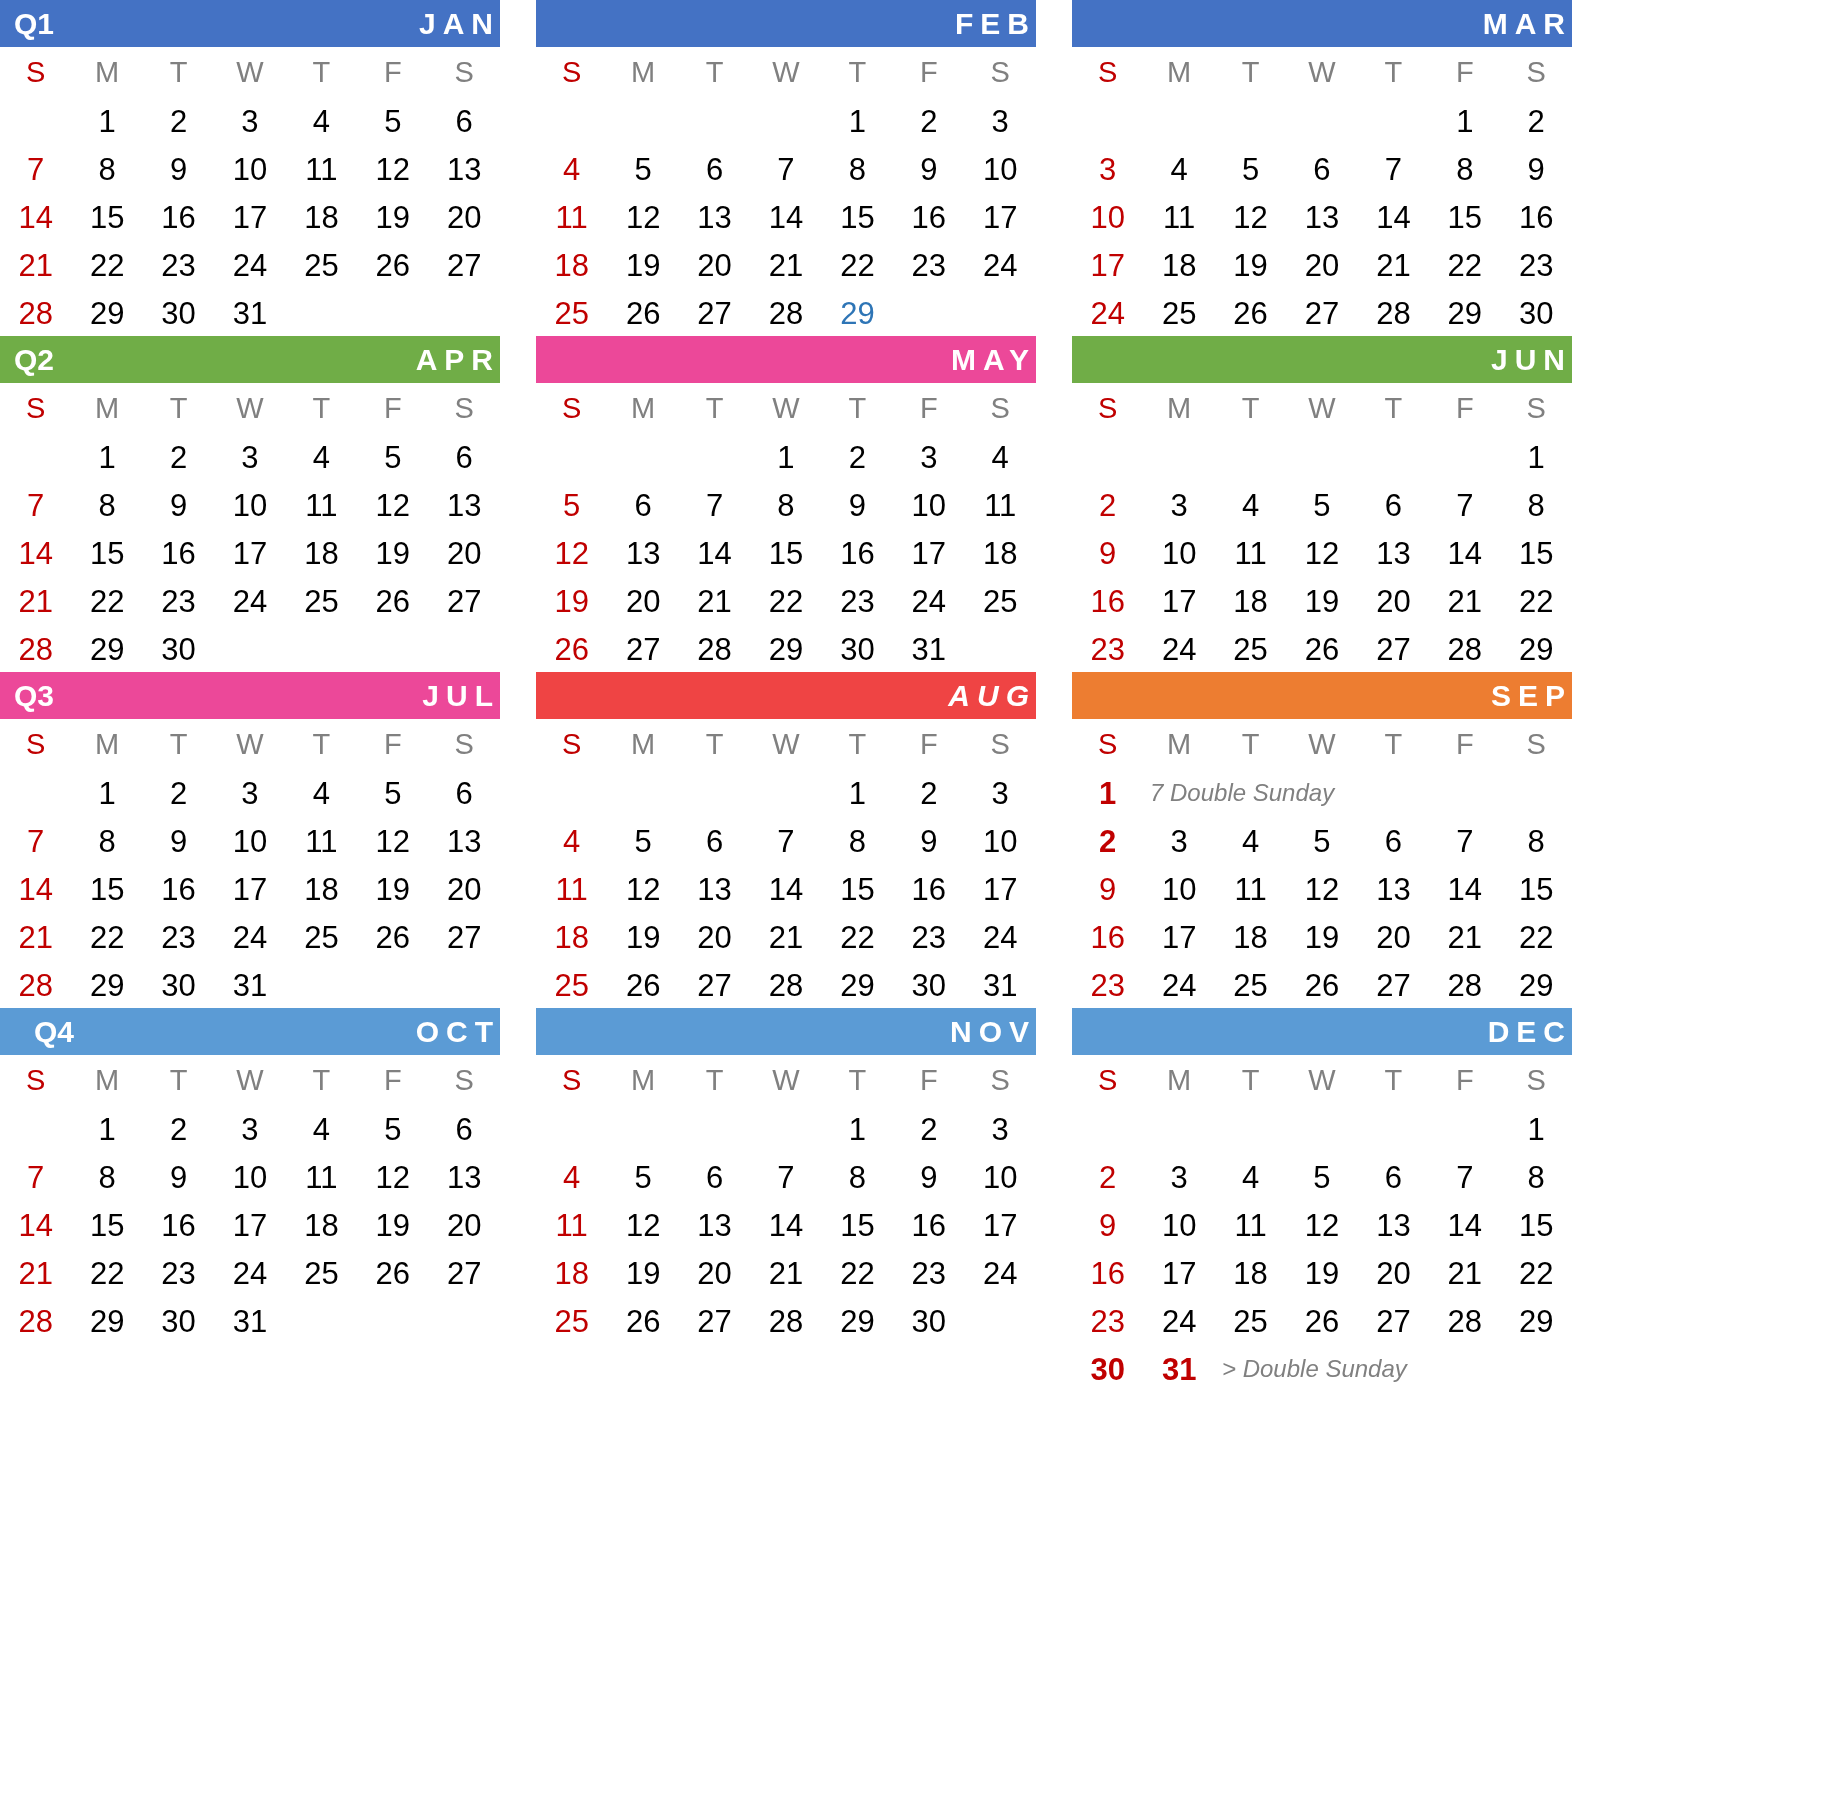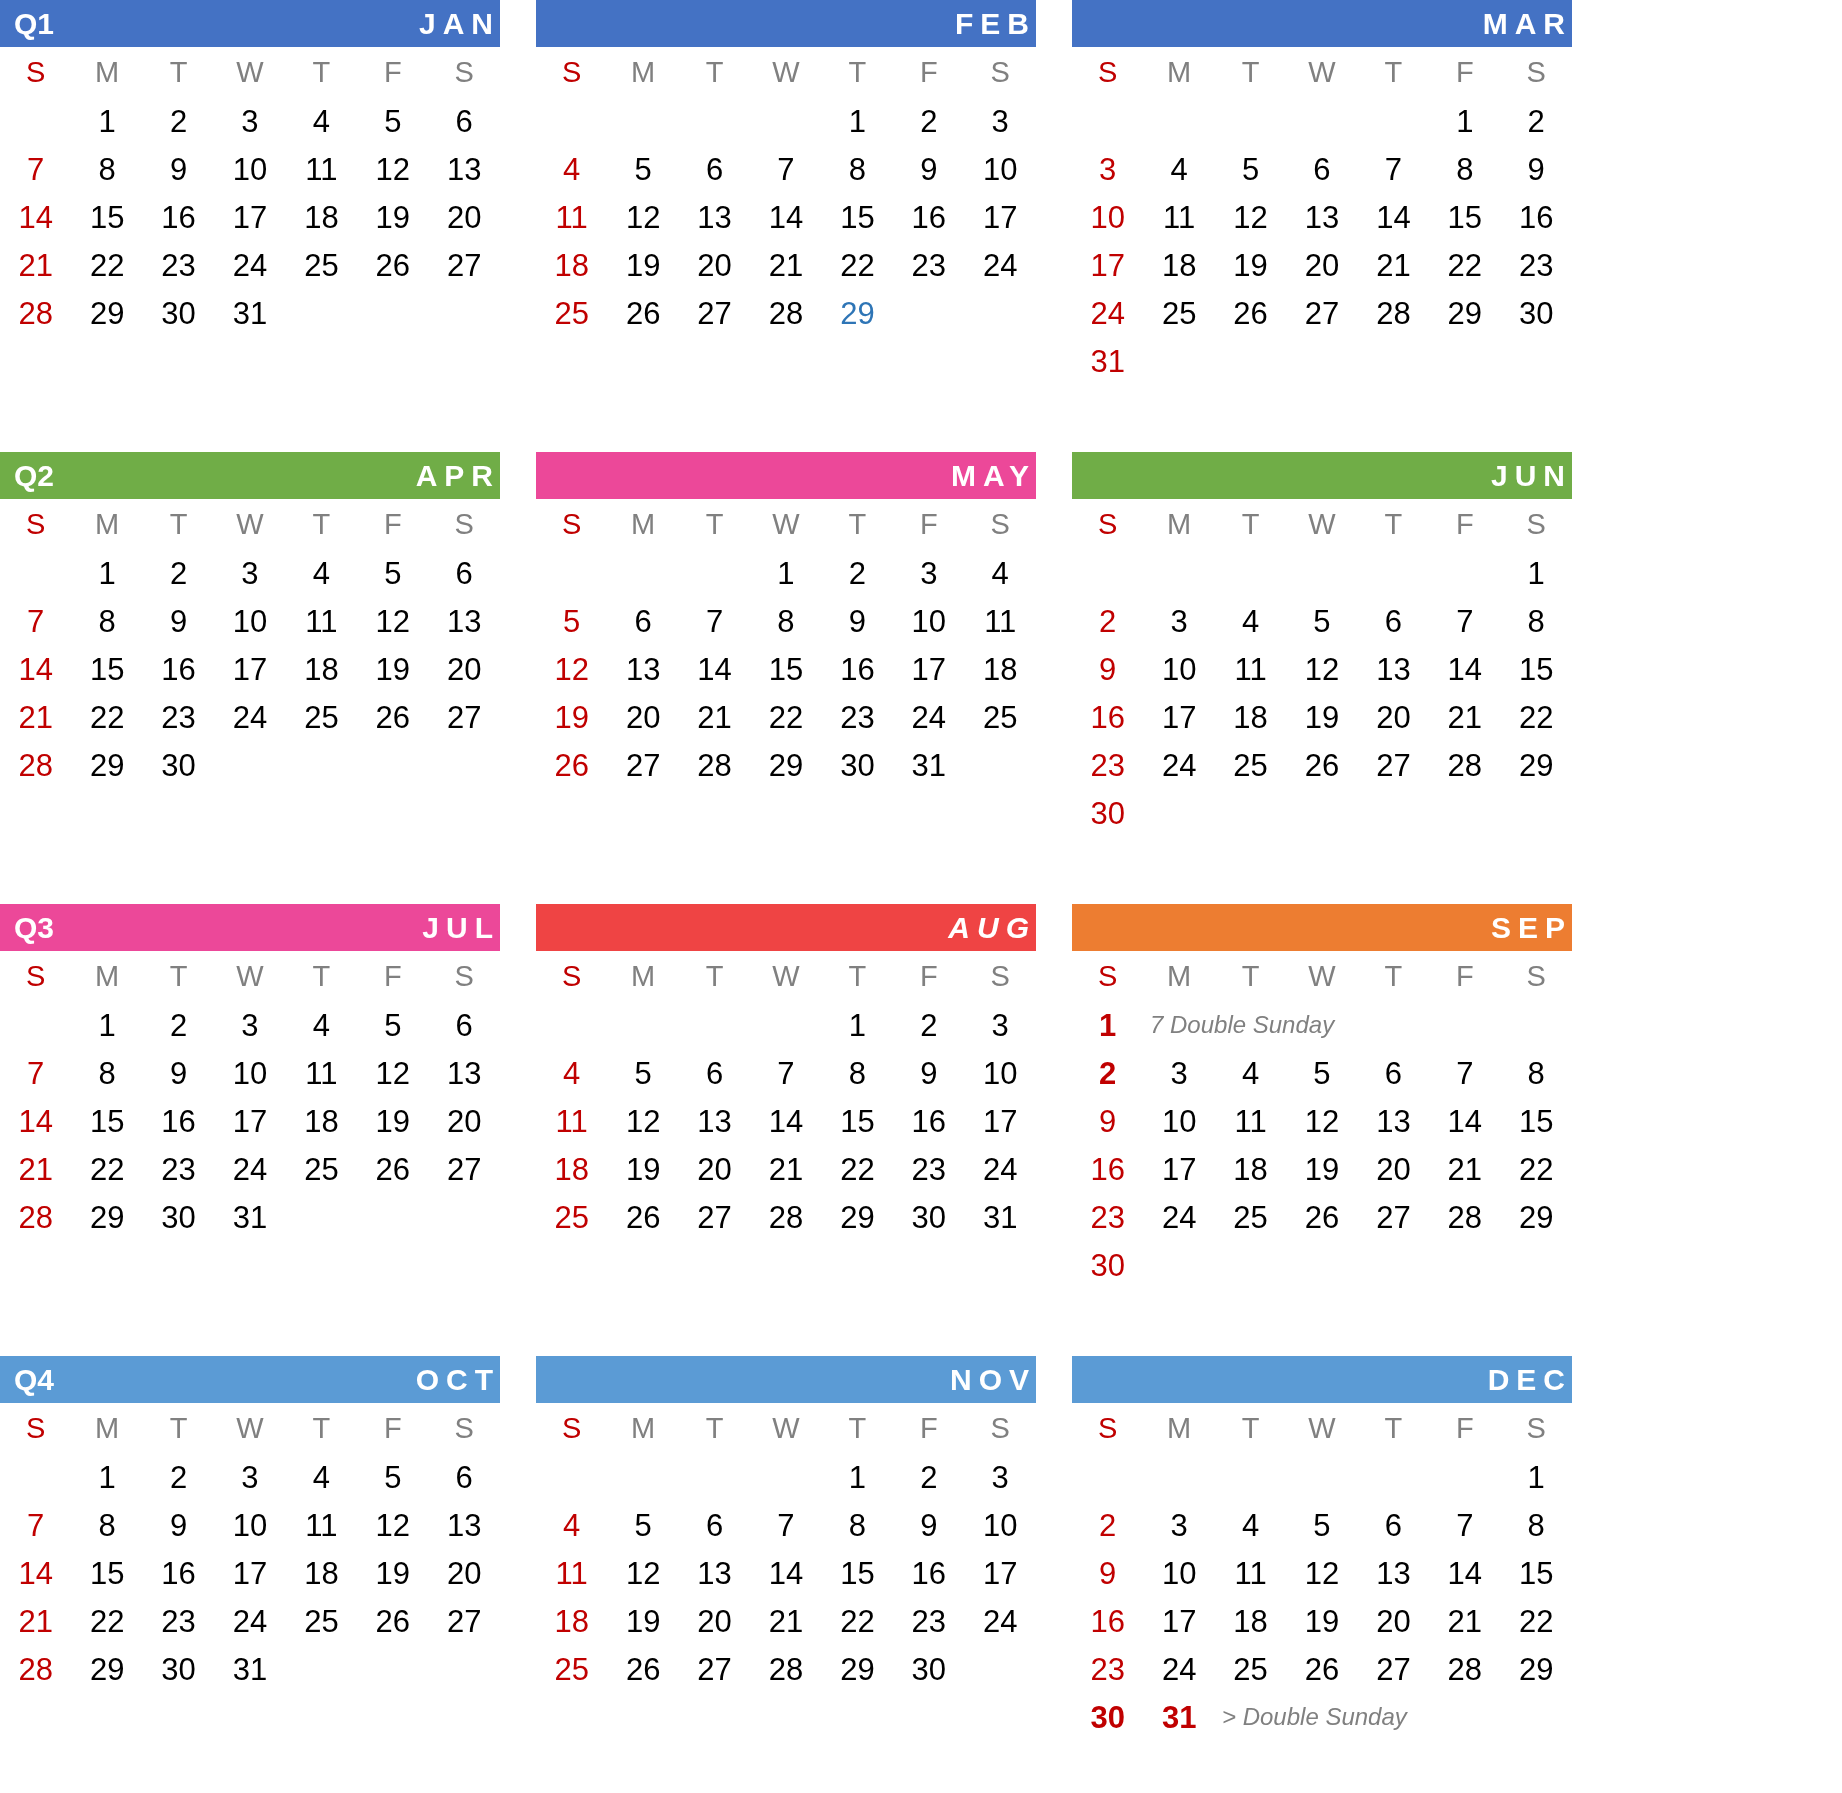--- a/index.html
+++ b/index.html
@@ -11,21 +11,21 @@
   #page {
     width: 1842px;
     height: 1793px;
     position: relative;
     background: #ffffff;
     overflow: hidden;
   }
   .quarter-row {
     display: flex;
     width: 1842px;
-    height: 452px;
+    height: 336px;
   }
   .quarter-row.q4 { height: 653px; }
   .month-block {
     width: 500px;
     position: relative;
   }
   .month-gap { width: 36px; flex: 0 0 36px; }
 
   
   .month-head {
@@ -688,21 +688,21 @@
             <div class="day empty"></div>
             <div class="day empty"></div>
             <div class="day empty"></div>
             <div class="day empty"></div>
           </div>
         </div>
       </div>
     </div>
     <div class="quarter-row q4">
       <div class="month-block">
-        <div class="month-head" style="background: rgb(91, 155, 213);">
+        <div class="month-head" style="background: rgb(91, 155, 213); padding-left: 20px;">
           <div class="q-label">Q4</div>
           <div class="m-label">OCT</div>
         </div>
         <div class="dow-row">
           <div class="dow sun">S</div>
           <div class="dow">M</div>
           <div class="dow">T</div>
           <div class="dow">W</div>
           <div class="dow">T</div>
           <div class="dow">F</div>

